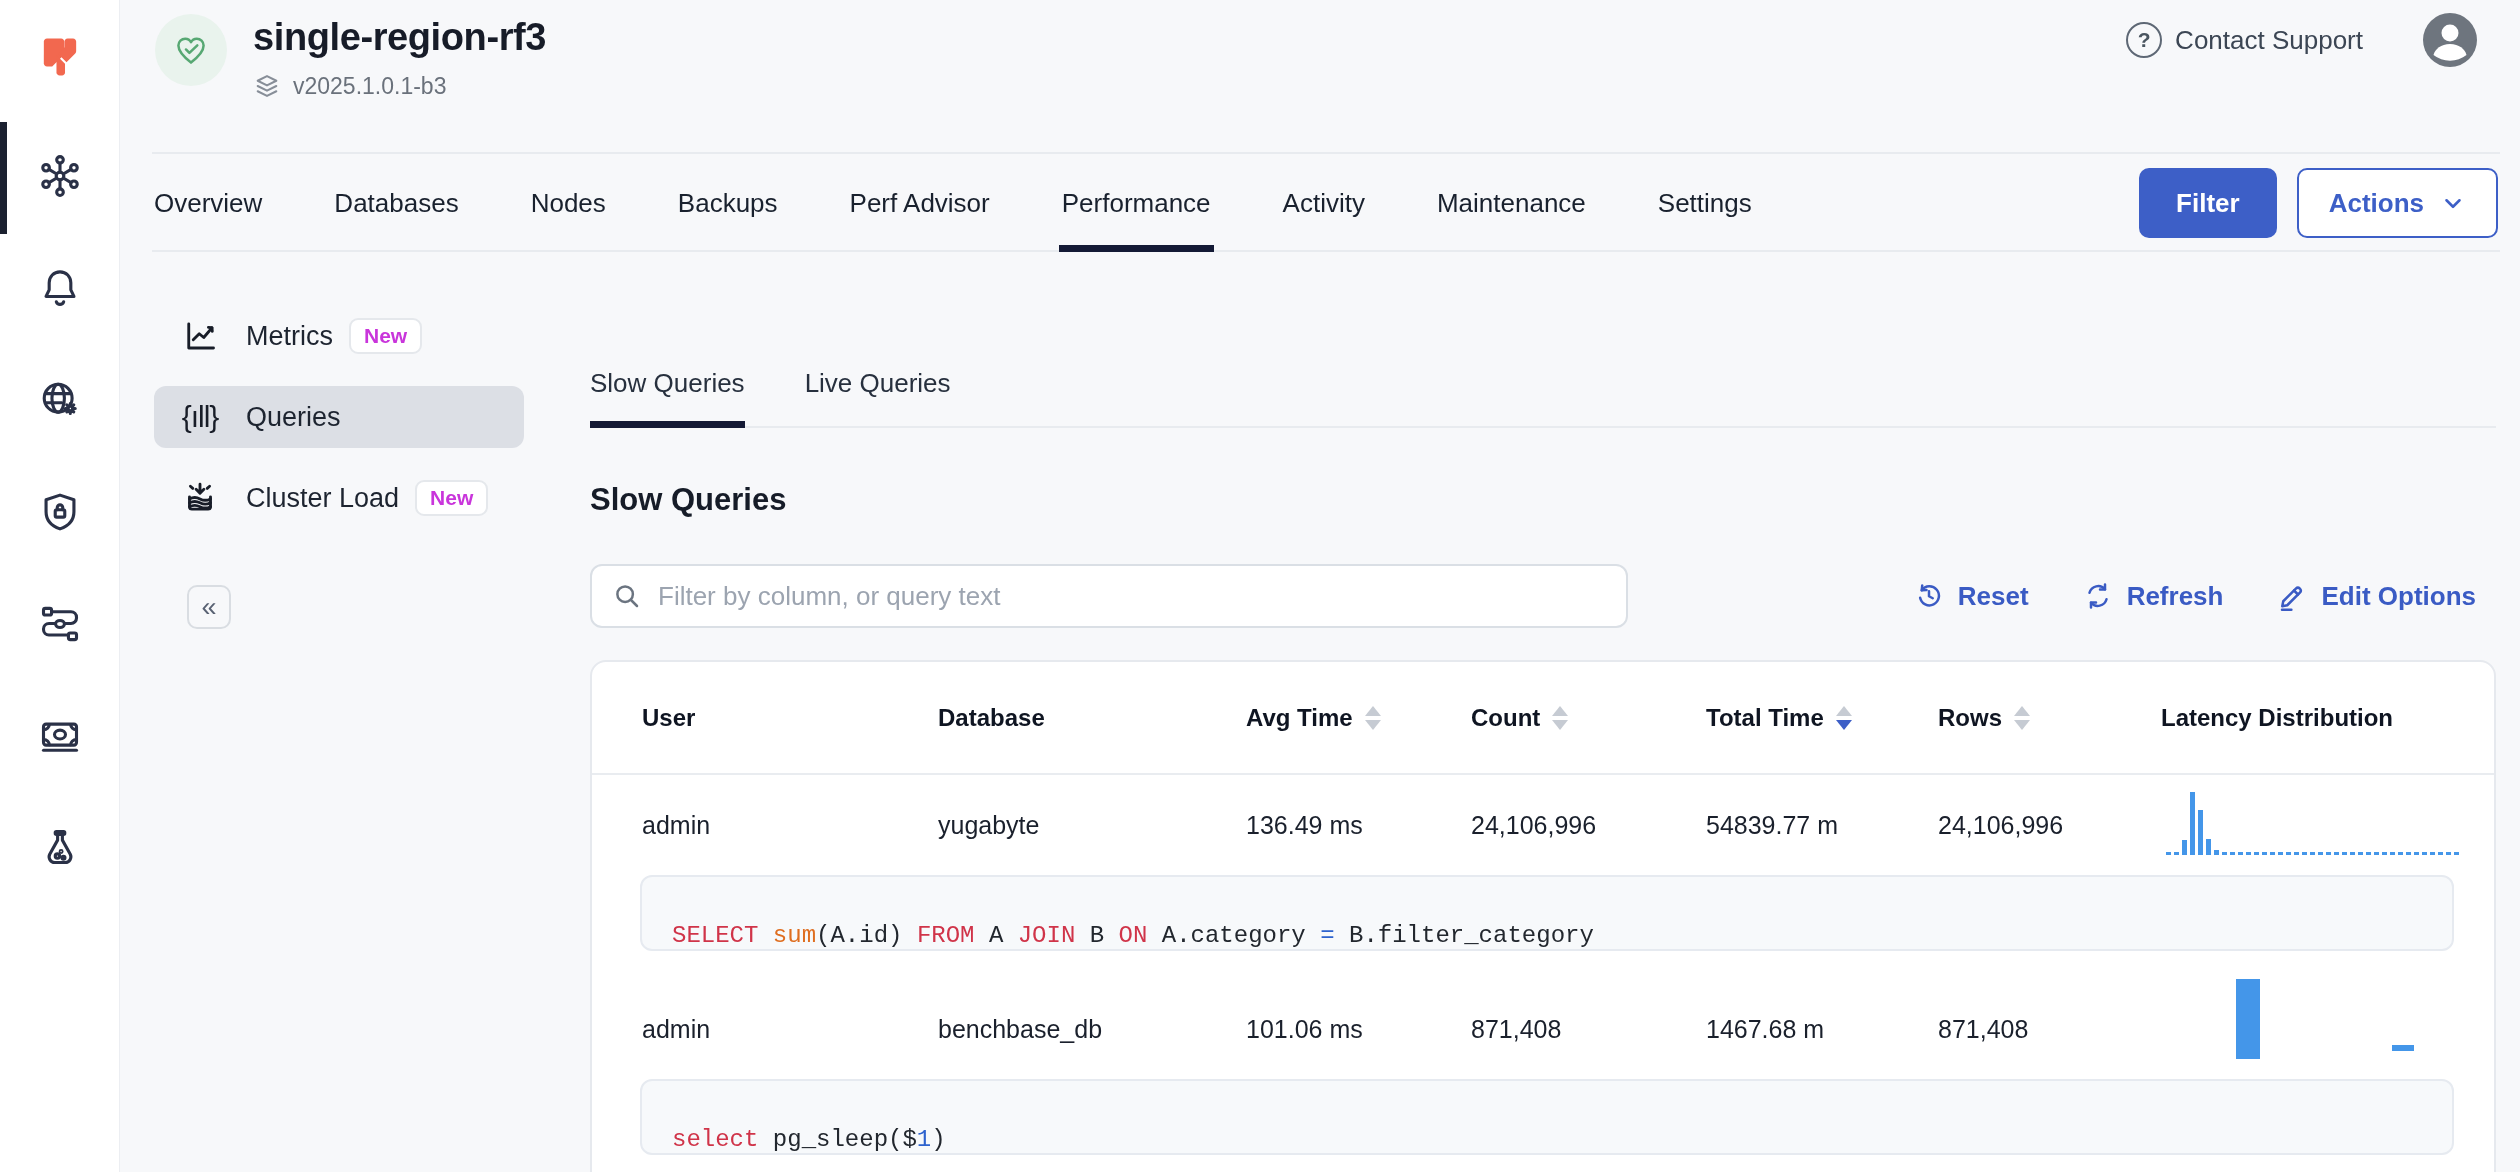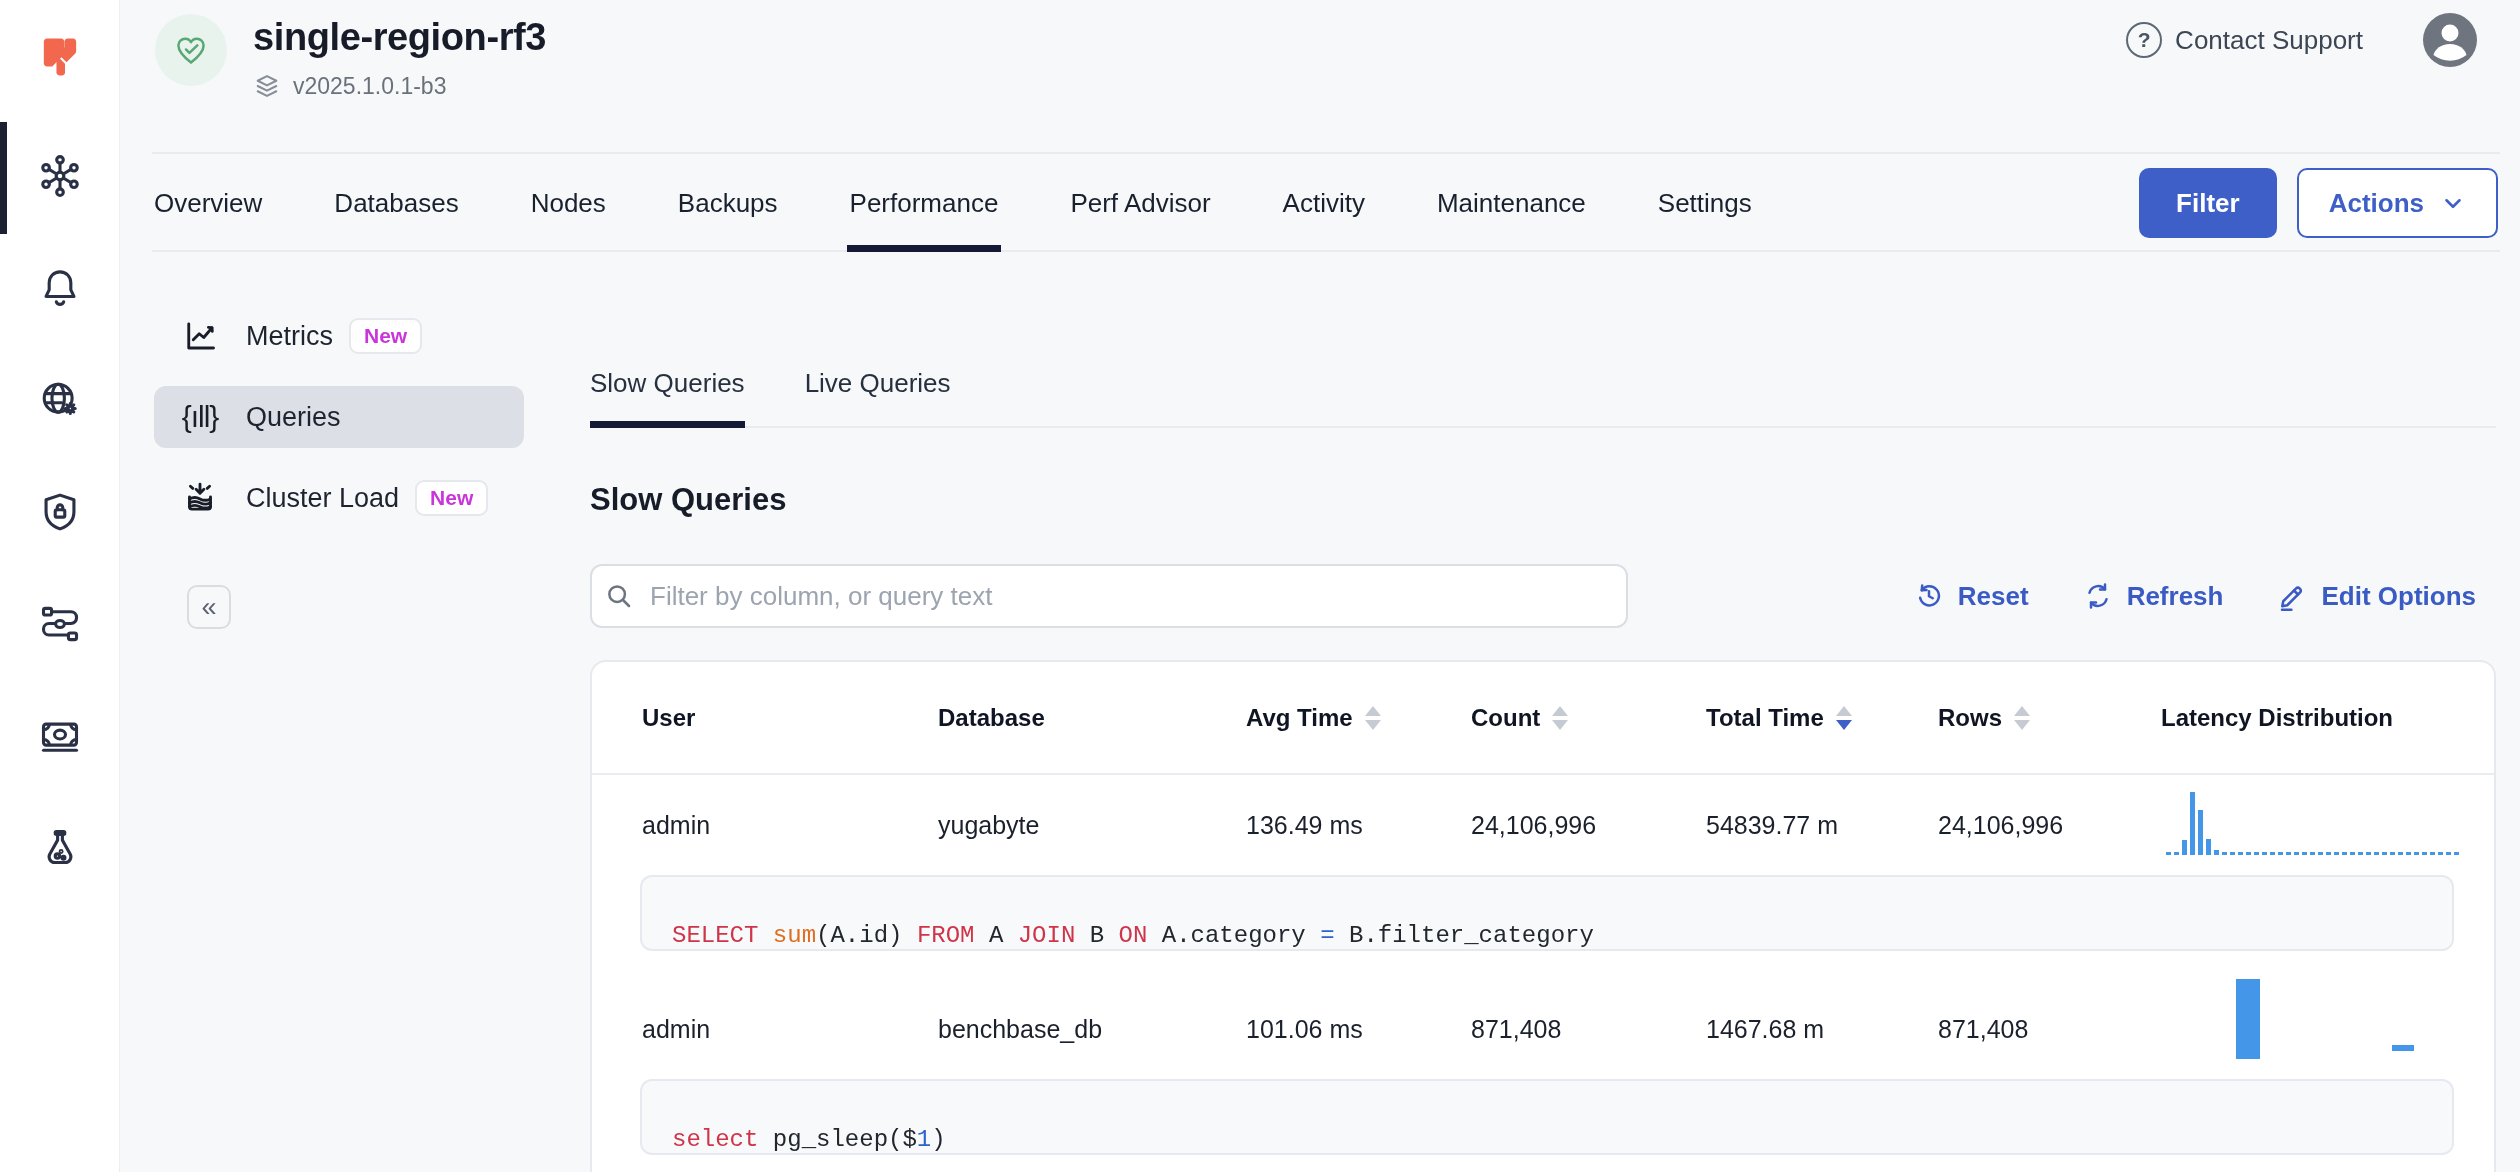--- a/index.html
+++ b/index.html
@@ -75,21 +75,21 @@
   
   .main { flex:1; min-width:0; padding-right:24px; }
   .q-tabs { margin-top:116px; display:flex; gap:60px; border-bottom:2px solid #E8EBEF; }
   .q-tab { font-size:26px; color:#27303E; padding-bottom:27px; position:relative; cursor:pointer; }
   .q-tab.active::after { content:''; position:absolute; left:0; right:0; bottom:-2px;
                height:7px; background:#141A35; }
   .q-heading { margin-top:54px; font-size:31px; font-weight:700; color:#161C28; }
 
   .filter-row { margin-top:46px; display:flex; align-items:center; }
   .search-box { width:1038px; height:64px; background:#fff; border:2px solid #DADFE5;
-               border-radius:12px; display:flex; align-items:center; gap:16px; padding:0 12px; }
+               border-radius:12px; display:flex; align-items:center; gap:16px; padding:0 20px; }
   .search-box input { flex:1; border:none; outline:none; background:transparent;
                font-size:26px; color:#1A202C; font-family:inherit; }
   .search-box input::placeholder { color:#9CA4B0; }
   .toolbar { margin-left:auto; margin-right:20px; display:flex; gap:54px; }
   .tool { display:flex; align-items:center; gap:14px; color:#3A5BC4; font-size:26px;
                font-weight:600; cursor:pointer; white-space:nowrap; }
 
   .card { margin-top:32px; background:#fff; border:2px solid #E6E9EE; border-radius:16px;
                padding-bottom:80px; }
   .trow { display:grid; grid-template-columns:296px 308px 225px 235px 232px 223px 1fr;
@@ -241,22 +241,22 @@
         </div>
       </div>
     </header>
 
     <div class="tabbar">
       <div class="tabs">
         <div class="tab">Overview</div>
         <div class="tab">Databases</div>
         <div class="tab">Nodes</div>
         <div class="tab">Backups</div>
+        <div class="tab">Perf Advisor</div>
         <div class="tab active">Performance</div>
-        <div class="tab">Perf Advisor</div>
         <div class="tab">Activity</div>
         <div class="tab">Maintenance</div>
         <div class="tab">Settings</div>
       </div>
       <div class="tab-actions">
         <button class="btn-connect">Filter</button>
         <button class="btn-actions">
           <span>Actions</span>
           <svg class="icon" width="26" height="26" viewBox="0 0 24 24" style="stroke-width:2.4">
             <path d="M6,9.5 l6,6 6,-6"></path>

